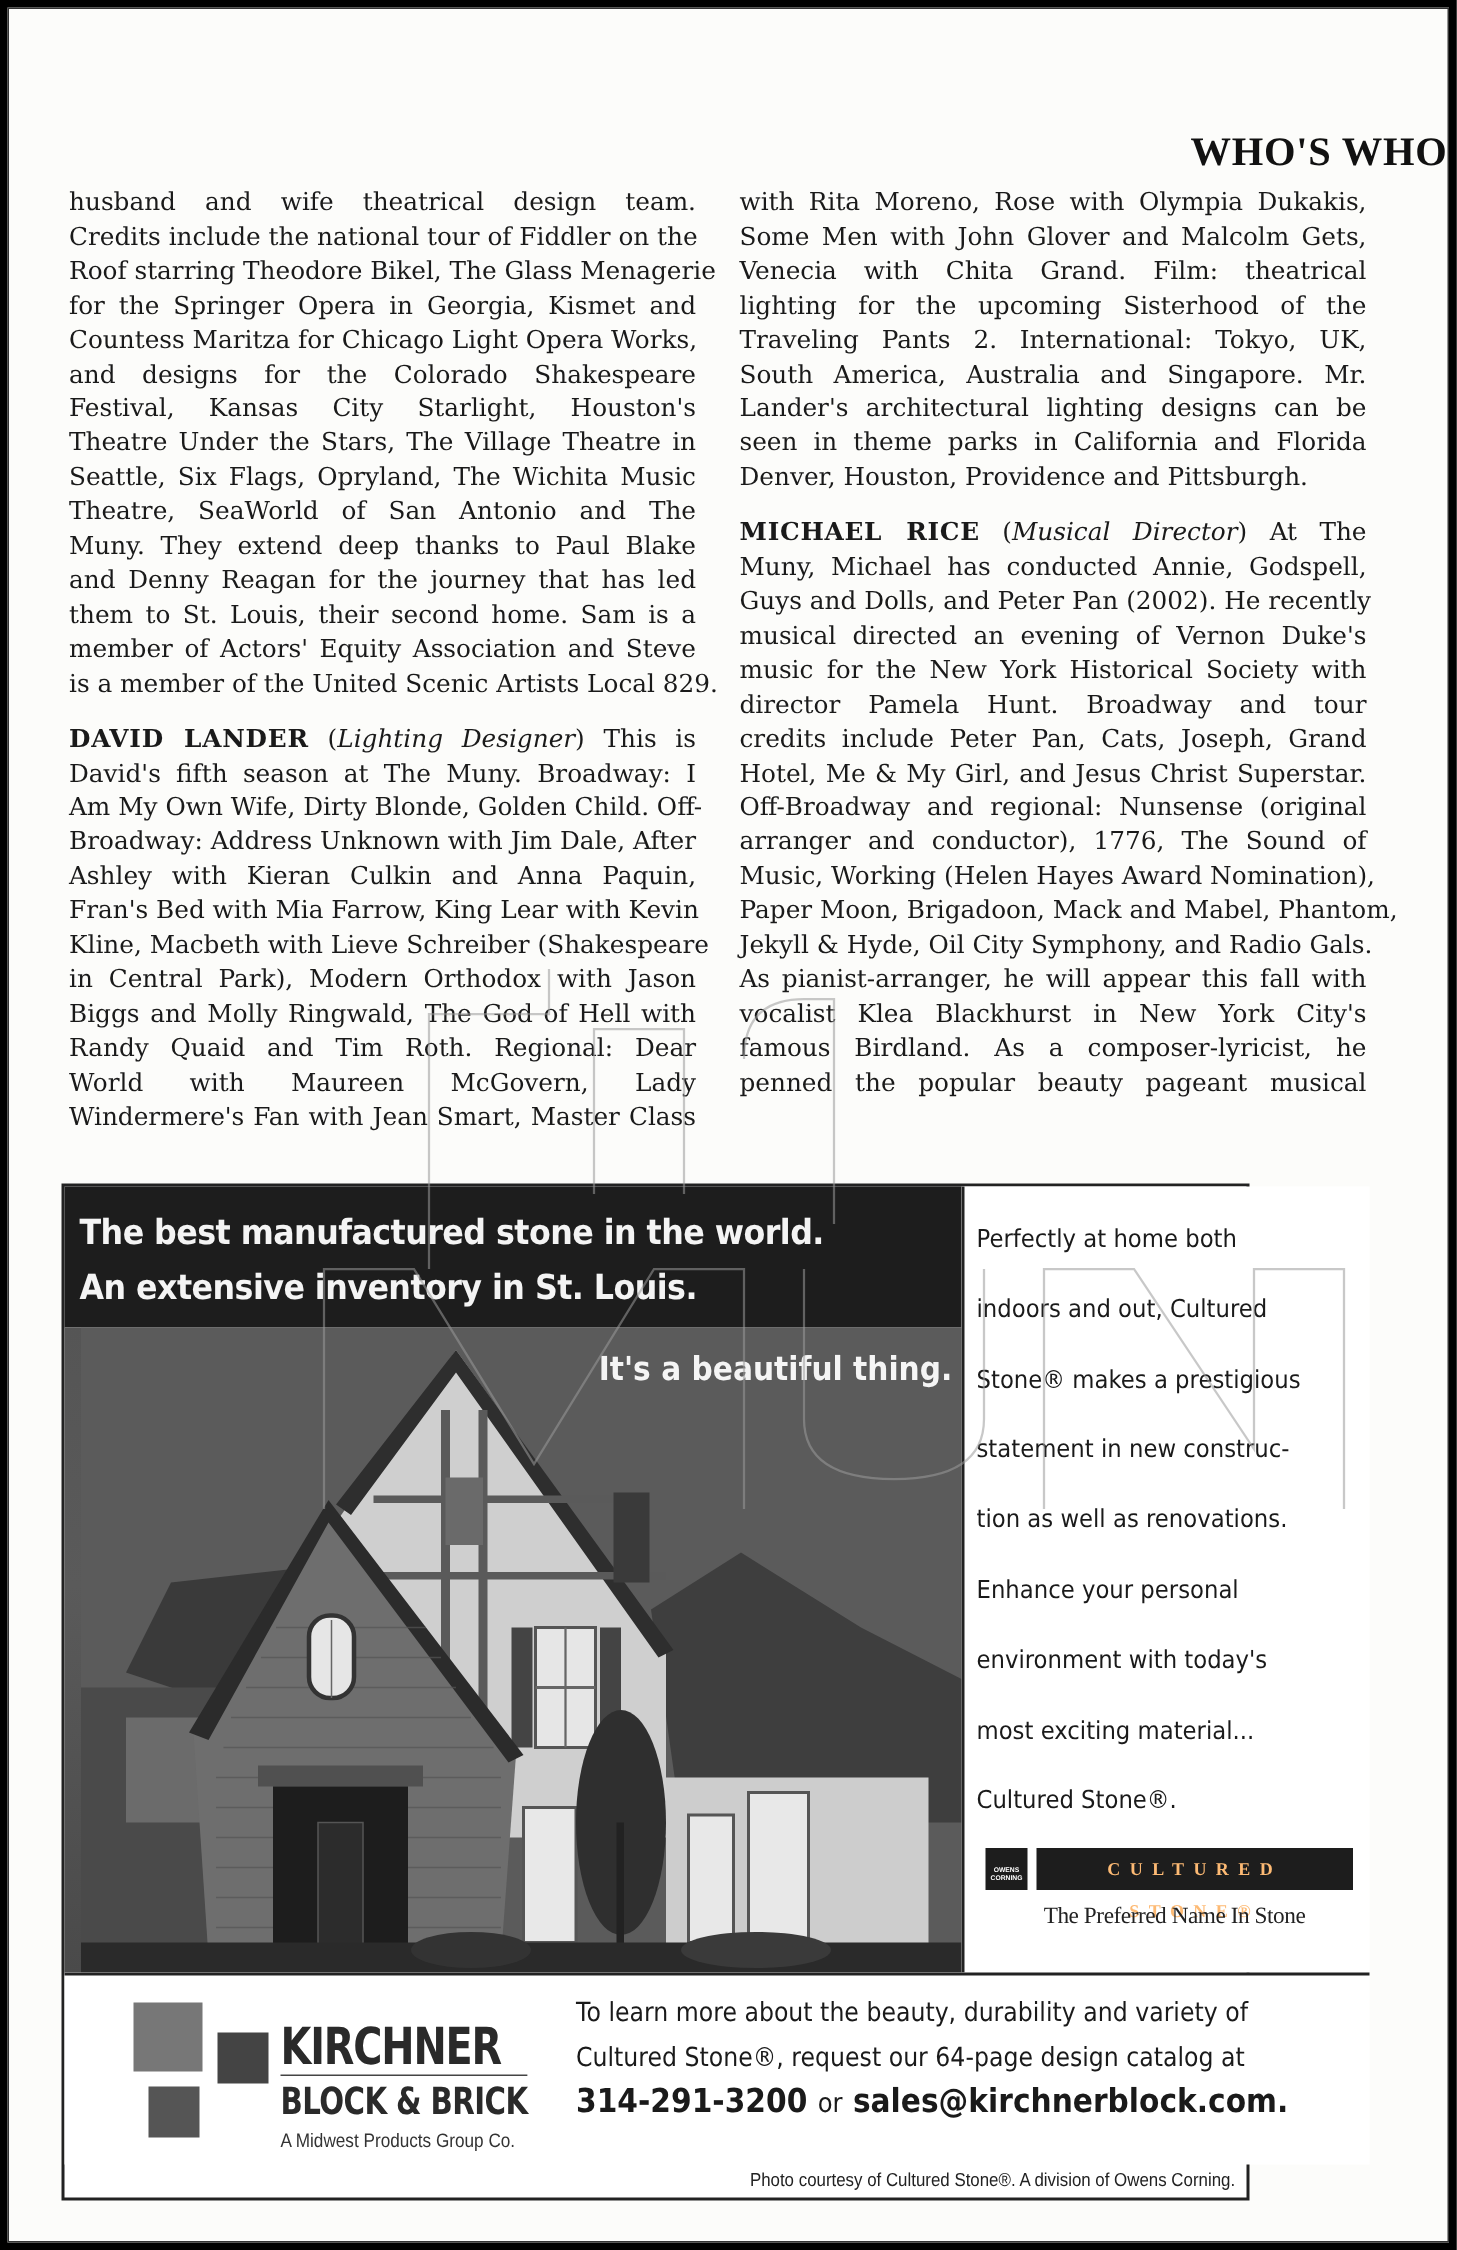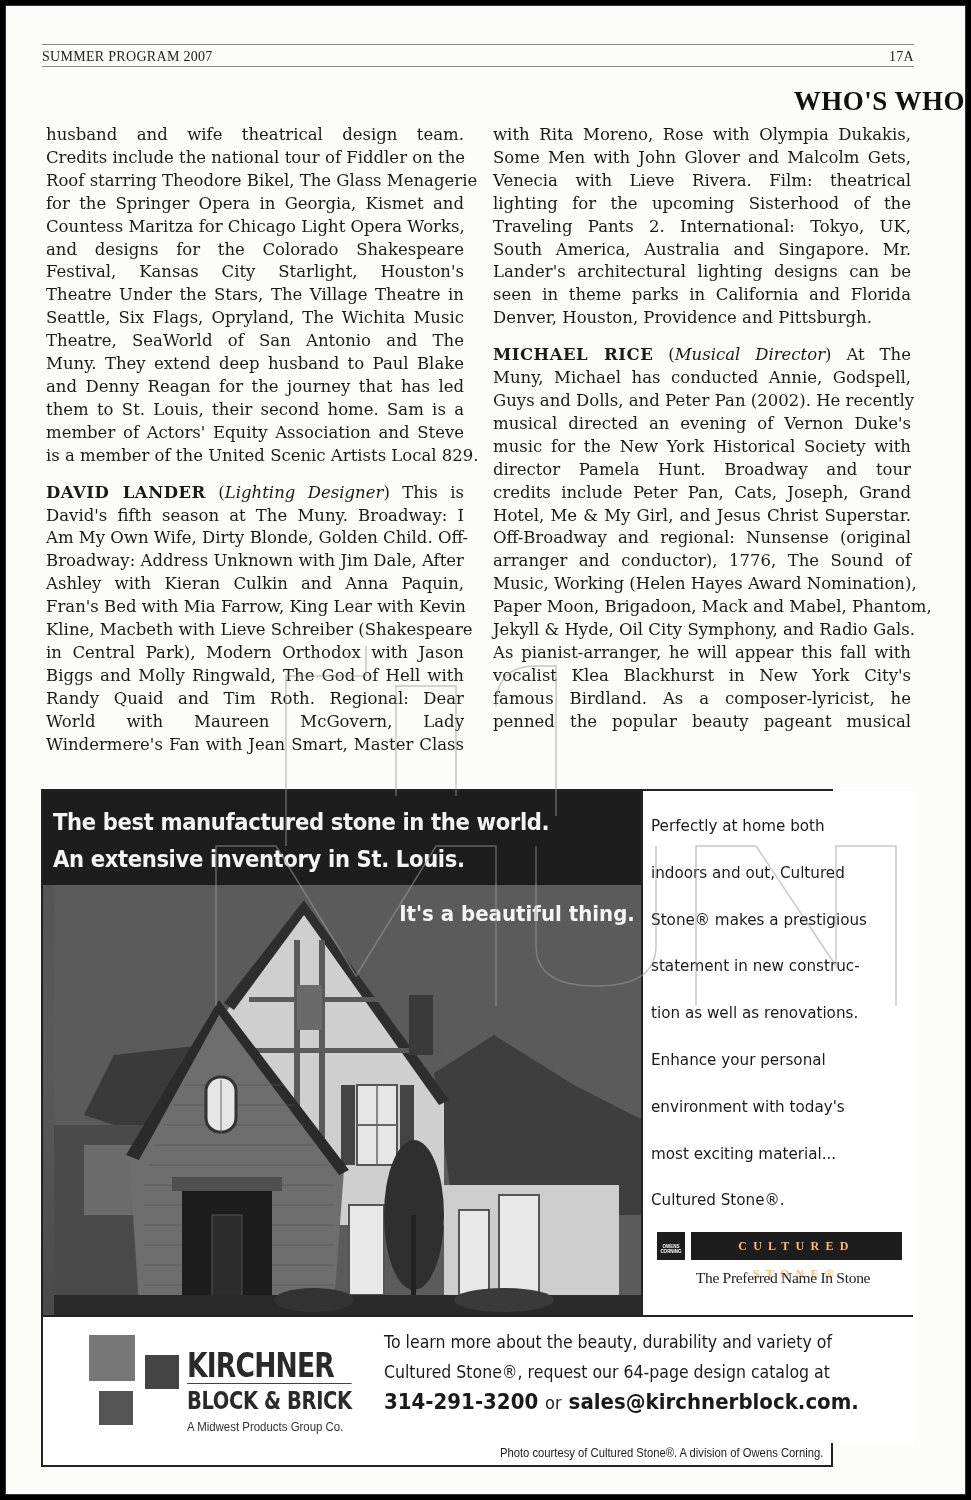--- a/index.html
+++ b/index.html
@@ -124,40 +124,36 @@
   
   .watermark {
     position: absolute; left: 150px; top: 640px; width: 760px; height: 360px; pointer-events: none;
   }
 </style>
 </head>
 <body>
 
 <div class="page">
 
-  <div class="header">
-    <span class="left">SUMMER PROGRAM 2007</span>
-    <span class="right">17A</span>
-  </div>
 
   <div class="title">WHO'S WHO</div>
 
   <div class="col left">
     <p>
       <span class="line">husband and wife theatrical design team.</span>
       <span class="line">Credits include the national tour of Fiddler on the</span>
       <span class="line">Roof starring Theodore Bikel, The Glass Menagerie</span>
       <span class="line">for the Springer Opera in Georgia, Kismet and</span>
       <span class="line">Countess Maritza for Chicago Light Opera Works,</span>
       <span class="line">and designs for the Colorado Shakespeare</span>
       <span class="line">Festival, Kansas City Starlight, Houston's</span>
       <span class="line">Theatre Under the Stars, The Village Theatre in</span>
       <span class="line">Seattle, Six Flags, Opryland, The Wichita Music</span>
       <span class="line">Theatre, SeaWorld of San Antonio and The</span>
-      <span class="line">Muny. They extend deep husband to Paul Blake</span>
+      <span class="line">Muny. They extend deep thanks to Paul Blake</span>
       <span class="line">and Denny Reagan for the journey that has led</span>
       <span class="line">them to St. Louis, their second home. Sam is a</span>
       <span class="line">member of Actors' Equity Association and Steve</span>
       <span class="line last">is a member of the United Scenic Artists Local 829.</span>
     </p>
     <p>
       <span class="line"><b>DAVID LANDER</b> (<i>Lighting Designer</i>) <span>This is</span></span>
       <span class="line">David's fifth season at The Muny. Broadway: I</span>
       <span class="line">Am My Own Wife, Dirty Blonde, Golden Child. Off-</span>
       <span class="line">Broadway: Address Unknown with Jim Dale, After</span>
@@ -169,21 +165,21 @@
       <span class="line">Randy Quaid and Tim Roth. Regional: Dear</span>
       <span class="line">World with Maureen McGovern, Lady</span>
       <span class="line">Windermere's Fan with Jean Smart, Master Class</span>
     </p>
   </div>
 
   <div class="col right">
     <p>
       <span class="line">with Rita Moreno, Rose with Olympia Dukakis,</span>
       <span class="line">Some Men with John Glover and Malcolm Gets,</span>
-      <span class="line">Venecia with Lieve Rivera. Film: theatrical</span>
+      <span class="line">Venecia with Chita Grand. Film: theatrical</span>
       <span class="line">lighting for the upcoming Sisterhood of the</span>
       <span class="line">Traveling Pants 2. International: Tokyo, UK,</span>
       <span class="line">South America, Australia and Singapore. Mr.</span>
       <span class="line">Lander's architectural lighting designs can be</span>
       <span class="line">seen in theme parks in California and Florida</span>
       <span class="line last">Denver, Houston, Providence and Pittsburgh.</span>
     </p>
     <p>
       <span class="line"><b>MICHAEL RICE</b> (<i>Musical Director</i>) <span>At The</span></span>
       <span class="line">Muny, Michael has conducted Annie, Godspell,</span>

